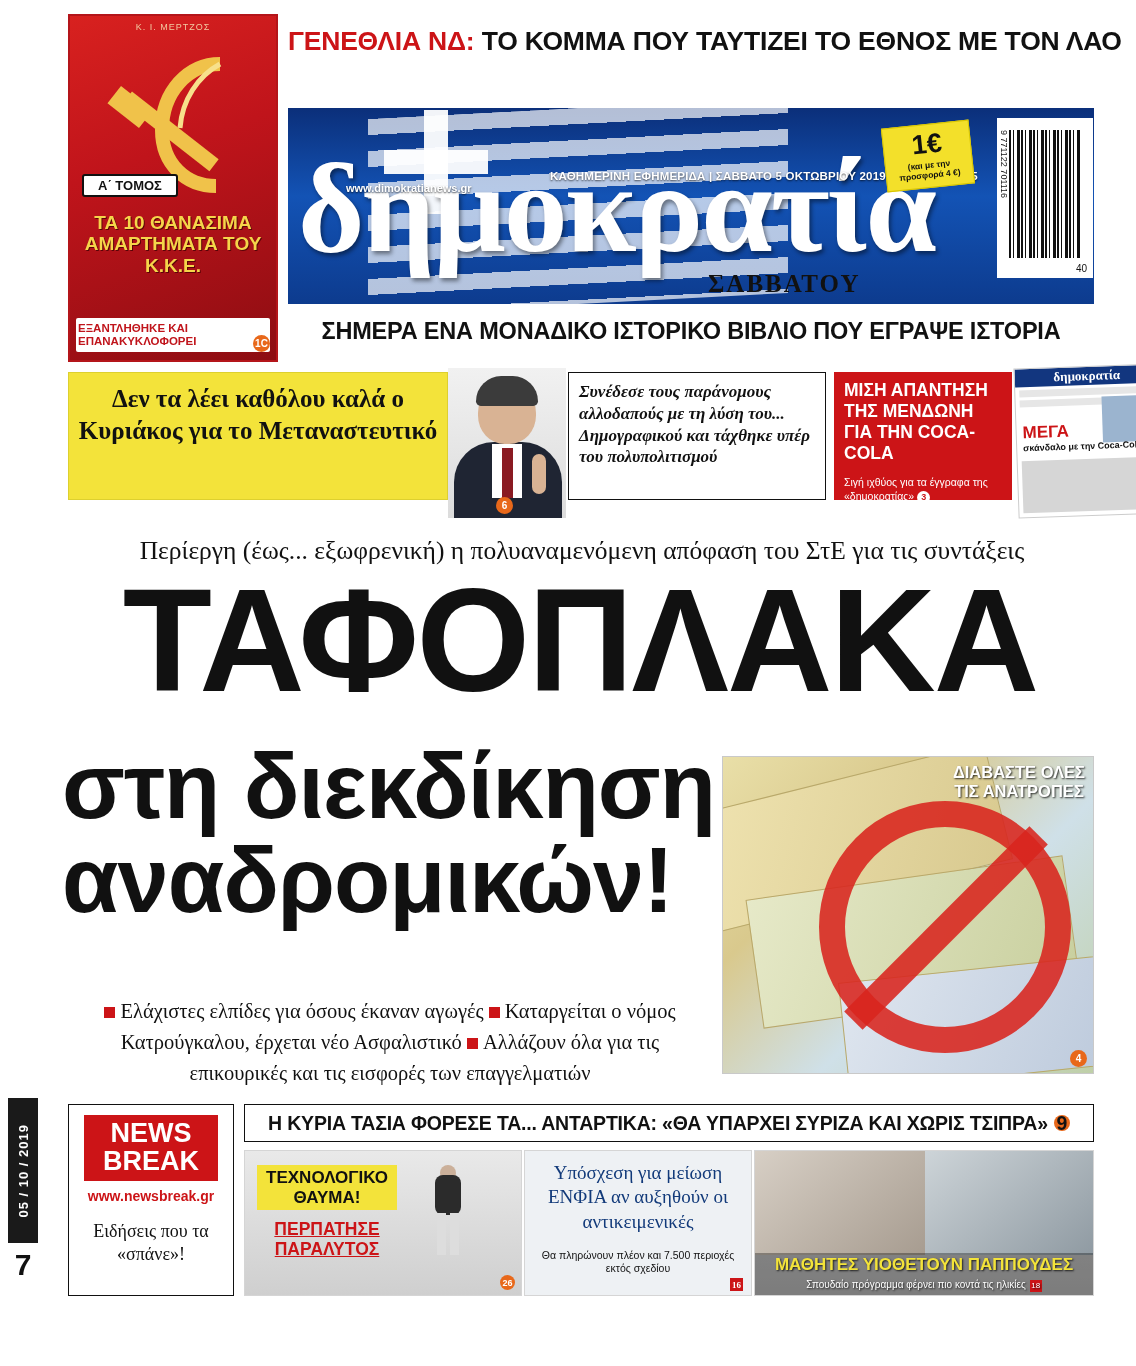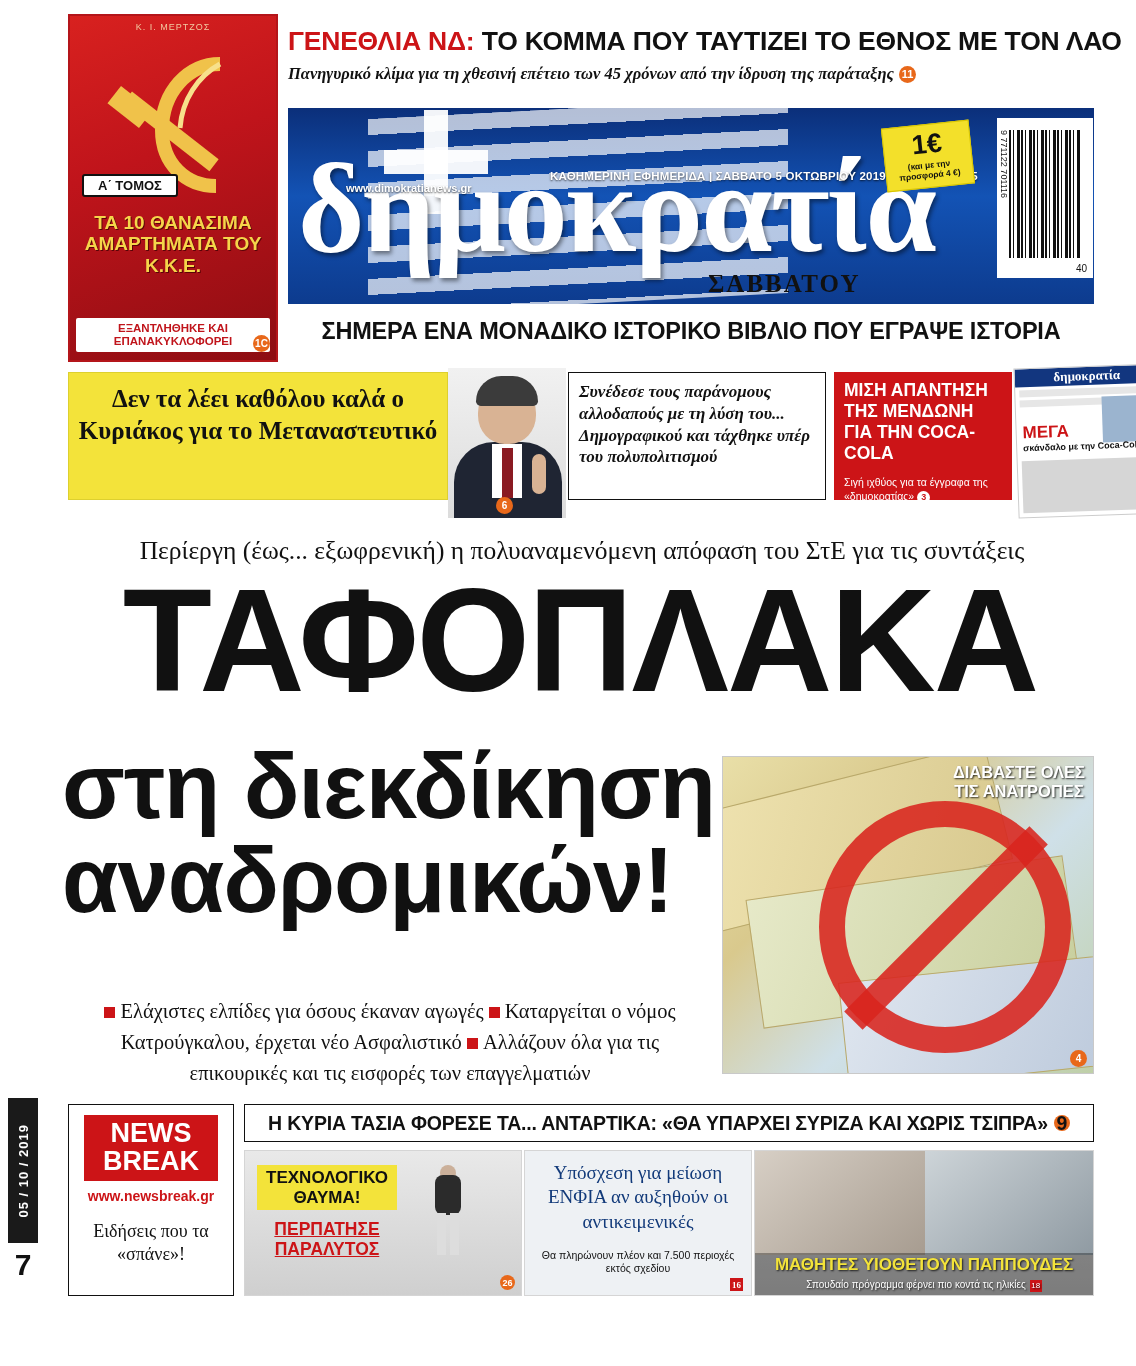--- a/index.html
+++ b/index.html
@@ -62,21 +62,21 @@
     position: absolute; top: 196px; left: 0; width: 100%;
     text-align: center; color: #f5d54a;
     font-family: "Liberation Sans", sans-serif;
     font-weight: bold; font-size: 19px; line-height: 1.12;
     text-shadow: 1px 1px 0 #5a0407;
   }
   .book-promo .bp-badge {
     position: absolute; bottom: 8px; left: 6px; right: 6px;
     background: #fff; color: #c0141b;
     font-family: "Liberation Sans", sans-serif;
-    font-weight: bold; font-size: 11.5px; text-align: center;
+    font-weight: bold; font-size: 11.5px; 
     line-height: 1.15; padding: 4px 2px; border-radius: 2px;
   }
   .book-promo .bp-circle {
     position: absolute; right: 6px; bottom: 8px;
     width: 17px; height: 17px; border-radius: 50%;
     background: #e8681a; color: #fff;
     font-family: "Liberation Sans", sans-serif;
     font-size: 10px; font-weight: bold;
     display: flex; align-items: center; justify-content: center;
   }
@@ -462,23 +462,20 @@
     <div class="bp-title">ΤΑ 10 ΘΑΝΑΣΙΜΑ ΑΜΑΡΤΗΜΑΤΑ ΤΟΥ Κ.Κ.Ε.</div>
     <div class="bp-badge">ΕΞΑΝΤΛΗΘΗΚΕ ΚΑΙ ΕΠΑΝΑΚΥΚΛΟΦΟΡΕΙ</div>
     <div class="bp-circle">1C</div>
   </div>
 
   <div class="top-banner">
     <div class="tb-head">
       <span class="red">ΓΕΝΕΘΛΙΑ ΝΔ:</span>
       <span>ΤΟ ΚΟΜΜΑ ΠΟΥ ΤΑΥΤΙΖΕΙ ΤΟ ΕΘΝΟΣ ΜΕ ΤΟΝ ΛΑΟ</span>
     </div>
-    <div class="tb-sub">
-      <span>Πανηγυρικό κλίμα για τη χθεσινή επέτειο των 45 χρόνων από την ίδρυση της παράταξης</span><span class="tb-ref">11</span>
-    </div>
   </div>
 
   <div class="masthead">
     <div class="mh-flag"></div>
     <div class="mh-cross"></div>
     <div class="mh-title">δημοκρατία</div>
     <div class="mh-url">www.dimokratianews.gr</div>
     <div class="mh-info">ΚΑΘΗΜΕΡΙΝΗ ΕΦΗΜΕΡΙΔΑ | ΣΑΒΒΑΤΟ 5 ΟΚΤΩΒΡΙΟΥ 2019 | ΑΡ. ΦΥΛ. 2.585</div>
     <div class="mh-sat">ΣΑΒΒΑΤΟΥ</div>
     <div class="mh-price">

